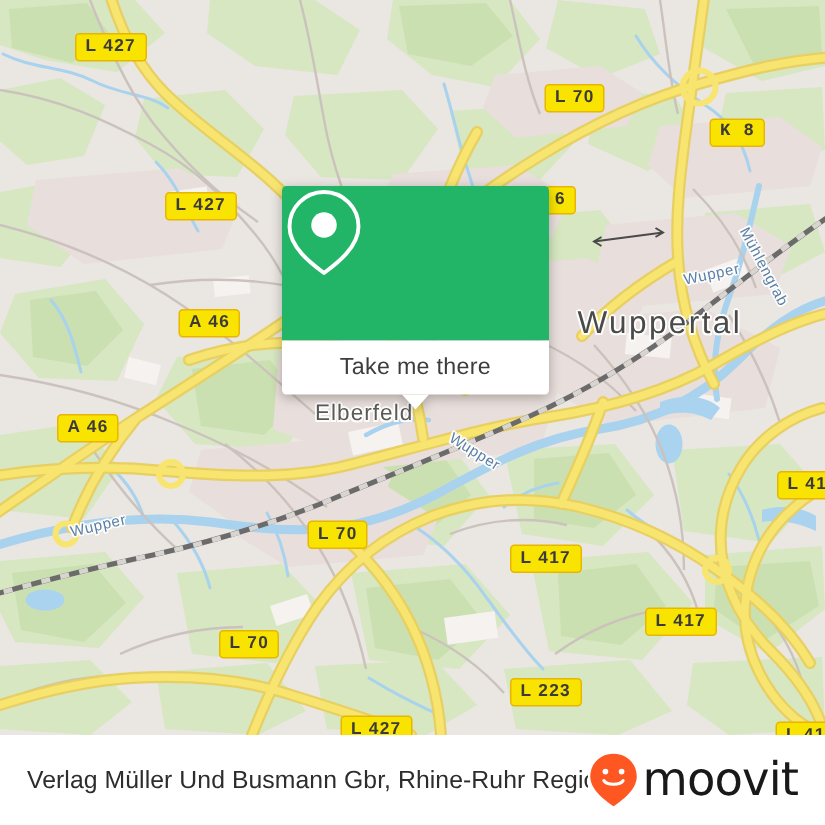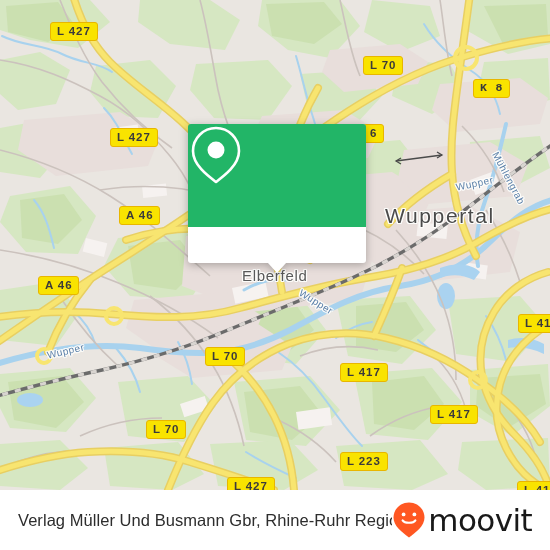--- a/index.html
+++ b/index.html
@@ -24,21 +24,21 @@
     white-space:nowrap;
     pointer-events:none;
     text-shadow:
       -1.2px 0 #fdfdfb, 1.2px 0 #fdfdfb, 0 -1.2px #fdfdfb, 0 1.2px #fdfdfb,
       -1px -1px #fdfdfb, 1px -1px #fdfdfb, -1px 1px #fdfdfb, 1px 1px #fdfdfb;
   }
   .city{
     font-size:21px;letter-spacing:1.6px;color:#4a4a4a;font-weight:400;
   }
   .town{
-    font-size:15px;letter-spacing:0.7px;color:#5a5a5a;margin-left:32px;
+    font-size:15px;letter-spacing:0.7px;color:#5a5a5a;
   }
   .water-label{
     font-size:10px;color:#5a7fa8;letter-spacing:0.5px;
     text-shadow:
       -1.1px 0 #fdfdfb, 1.1px 0 #fdfdfb, 0 -1.1px #fdfdfb, 0 1.1px #fdfdfb,
       -1px -1px #fdfdfb, 1px -1px #fdfdfb, -1px 1px #fdfdfb, 1px 1px #fdfdfb;
   }
 
   
   .shield{
@@ -358,20 +358,21 @@
     <div class="shield" style="left:350px;top:124px;">6</div>
 
     <div class="popup">
       <div class="popup-head" style="background:#22b567;">
         <svg width="56" height="62" viewBox="0 0 56 62">
           <path d="M28,4 C15.3,4 5,14.3 5,27 C5,41 20,52 28,58 C36,52 51,41 51,27 C51,14.3 40.7,4 28,4 Z" fill="none" stroke="#ffffff" stroke-width="2.6" stroke-linejoin="round"></path>
           <circle cx="28" cy="26" r="8.5" fill="#ffffff"></circle>
         </svg>
       </div>
       <div class="popup-foot">
+        <span class="popup-foot-label">Take me there</span>
         <span class="popup-tail"></span>
       </div>
     </div>
 
   </div>
 
   <div class="footer">
     <div class="footer-title">Verlag Müller Und Busmann Gbr, Rhine-Ruhr Region</div>
     <div class="brand">
       <svg width="34" height="38" viewBox="0 0 34 38">

